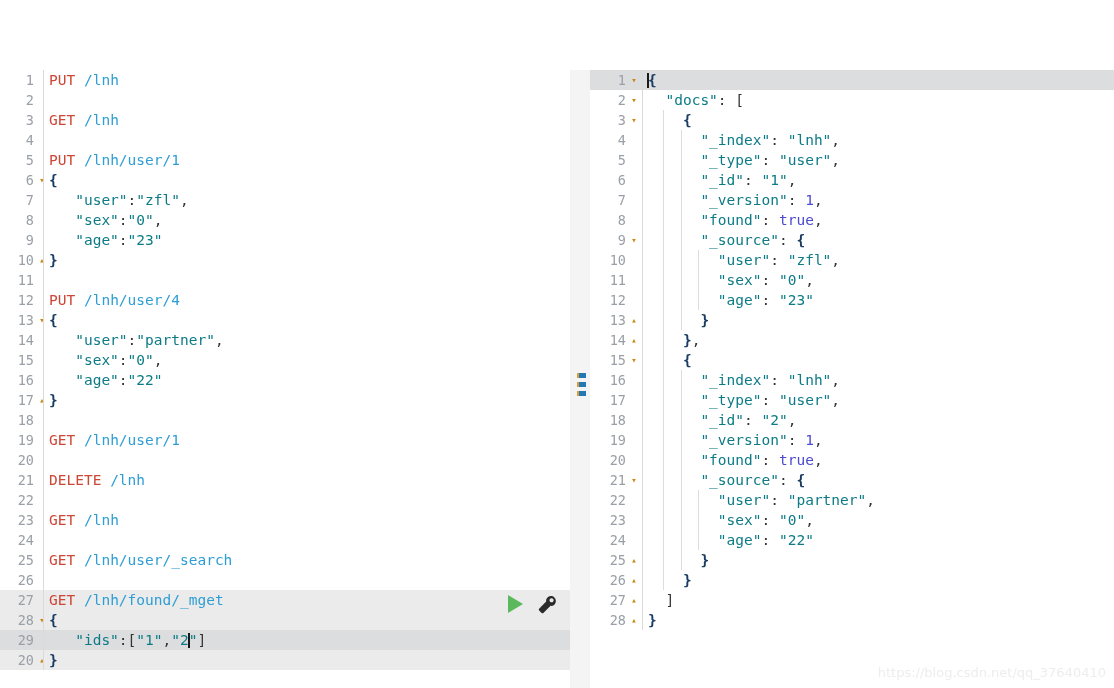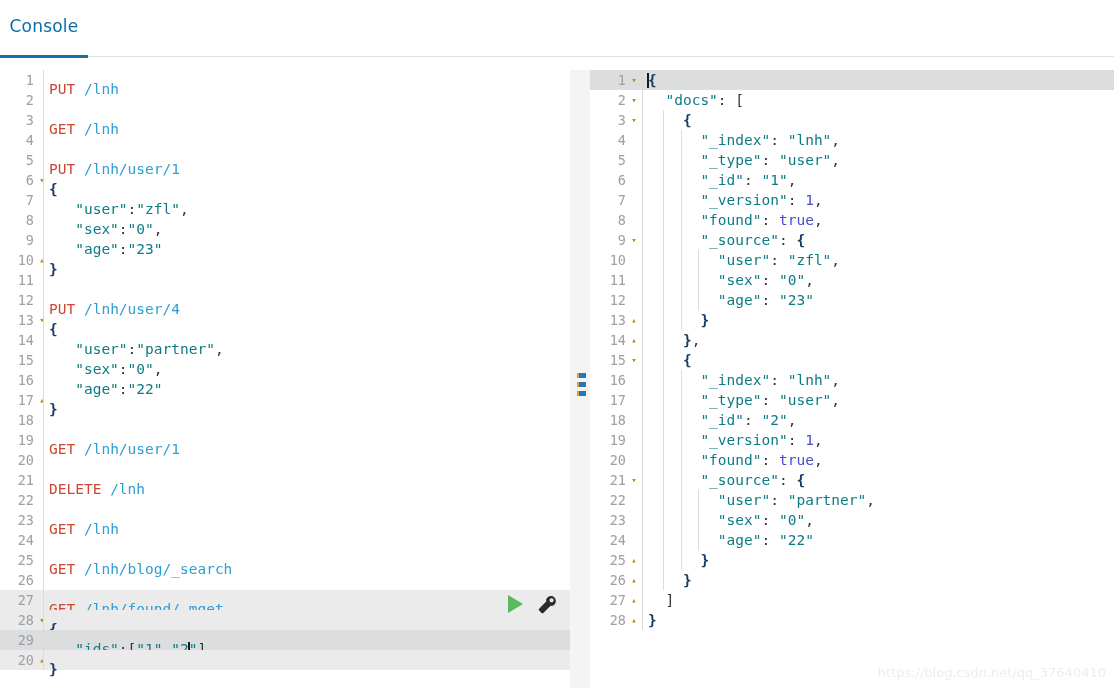--- a/index.html
+++ b/index.html
@@ -102,21 +102,21 @@
     background: #dadada;
   }
   #left-editor .gsep  { left: 43px; }
   #right-editor .gsep { left: 52px; }
 
   .code {
     position: absolute;
     top: 0; height: 20px;
     color: #333333;
   }
-  #left-editor .code  { left: 49px; margin-top: 9px; }
+  #left-editor .code  { left: 49px; }
   #right-editor .code { left: 58px; }
 
   
   .iguide {
     position: absolute;
     top: 0; width: 1px; height: 20px;
     background: #dddddd;
   }
 
   
@@ -185,25 +185,20 @@
     color: #ededed;
     font-family: "DejaVu Sans", sans-serif;
     user-select: none;
   }
 </style>
 </head>
 <body>
 
 <div id="app">
 
-  <div class="tabbar">
-    <div class="tab">Console</div>
-    <div class="tab-underline"></div>
-    <div class="tabbar-rule"></div>
-  </div>
 
   <div class="editor" id="left-editor">
       <div class="row" style="top: 0px; position: absolute; left: 0px; right: 0px;"><div class="gutter">1</div><div class="gsep"></div><div class="code"><span class="mth">PUT</span><span class="pun"> </span><span class="pth">/lnh</span></div></div>
       <div class="row" style="top: 20px; position: absolute; left: 0px; right: 0px;"><div class="gutter">2</div><div class="gsep"></div><div class="code"></div></div>
       <div class="row" style="top: 40px; position: absolute; left: 0px; right: 0px;"><div class="gutter">3</div><div class="gsep"></div><div class="code"><span class="mth">GET</span><span class="pun"> </span><span class="pth">/lnh</span></div></div>
       <div class="row" style="top: 60px; position: absolute; left: 0px; right: 0px;"><div class="gutter">4</div><div class="gsep"></div><div class="code"></div></div>
       <div class="row" style="top: 80px; position: absolute; left: 0px; right: 0px;"><div class="gutter">5</div><div class="gsep"></div><div class="code"><span class="mth">PUT</span><span class="pun"> </span><span class="pth">/lnh/user/1</span></div></div>
       <div class="row" style="top: 100px; position: absolute; left: 0px; right: 0px;"><div class="gutter">6</div><div class="fold">▾</div><div class="gsep"></div><div class="code"><span class="brc">{</span></div></div>
       <div class="row" style="top: 120px; position: absolute; left: 0px; right: 0px;"><div class="gutter">7</div><div class="gsep"></div><div class="code"><span class="pun">   </span><span class="str">"user"</span><span class="pun">:</span><span class="str">"zfl"</span><span class="pun">,</span></div></div>
       <div class="row" style="top: 140px; position: absolute; left: 0px; right: 0px;"><div class="gutter">8</div><div class="gsep"></div><div class="code"><span class="pun">   </span><span class="str">"sex"</span><span class="pun">:</span><span class="str">"0"</span><span class="pun">,</span></div></div>
@@ -216,21 +211,21 @@
       <div class="row" style="top: 280px; position: absolute; left: 0px; right: 0px;"><div class="gutter">15</div><div class="gsep"></div><div class="code"><span class="pun">   </span><span class="str">"sex"</span><span class="pun">:</span><span class="str">"0"</span><span class="pun">,</span></div></div>
       <div class="row" style="top: 300px; position: absolute; left: 0px; right: 0px;"><div class="gutter">16</div><div class="gsep"></div><div class="code"><span class="pun">   </span><span class="str">"age"</span><span class="pun">:</span><span class="str">"22"</span></div></div>
       <div class="row" style="top: 320px; position: absolute; left: 0px; right: 0px;"><div class="gutter">17</div><div class="fold">▴</div><div class="gsep"></div><div class="code"><span class="brc">}</span></div></div>
       <div class="row" style="top: 340px; position: absolute; left: 0px; right: 0px;"><div class="gutter">18</div><div class="gsep"></div><div class="code"></div></div>
       <div class="row" style="top: 360px; position: absolute; left: 0px; right: 0px;"><div class="gutter">19</div><div class="gsep"></div><div class="code"><span class="mth">GET</span><span class="pun"> </span><span class="pth">/lnh/user/1</span></div></div>
       <div class="row" style="top: 380px; position: absolute; left: 0px; right: 0px;"><div class="gutter">20</div><div class="gsep"></div><div class="code"></div></div>
       <div class="row" style="top: 400px; position: absolute; left: 0px; right: 0px;"><div class="gutter">21</div><div class="gsep"></div><div class="code"><span class="mth">DELETE</span><span class="pun"> </span><span class="pth">/lnh</span></div></div>
       <div class="row" style="top: 420px; position: absolute; left: 0px; right: 0px;"><div class="gutter">22</div><div class="gsep"></div><div class="code"></div></div>
       <div class="row" style="top: 440px; position: absolute; left: 0px; right: 0px;"><div class="gutter">23</div><div class="gsep"></div><div class="code"><span class="mth">GET</span><span class="pun"> </span><span class="pth">/lnh</span></div></div>
       <div class="row" style="top: 460px; position: absolute; left: 0px; right: 0px;"><div class="gutter">24</div><div class="gsep"></div><div class="code"></div></div>
-      <div class="row" style="top: 480px; position: absolute; left: 0px; right: 0px;"><div class="gutter">25</div><div class="gsep"></div><div class="code"><span class="mth">GET</span><span class="pun"> </span><span class="pth">/lnh/blog/_search</span></div></div>
+      <div class="row" style="top: 480px; position: absolute; left: 0px; right: 0px;"><div class="gutter">25</div><div class="gsep"></div><div class="code"><span class="mth">GET</span><span class="pun"> </span><span class="pth">/lnh/user/_search</span></div></div>
       <div class="row" style="top: 500px; position: absolute; left: 0px; right: 0px;"><div class="gutter">26</div><div class="gsep"></div><div class="code"></div></div>
       <div class="row active-soft" style="top: 520px; position: absolute; left: 0px; right: 0px;"><div class="gutter">27</div><div class="gsep"></div><div class="code"><span class="mth">GET</span><span class="pun"> </span><span class="pth">/lnh/found/_mget</span></div></div>
       <div class="row active-soft" style="top: 540px; position: absolute; left: 0px; right: 0px;"><div class="gutter">28</div><div class="fold">▾</div><div class="gsep"></div><div class="code"><span class="brc">{</span></div></div>
       <div class="row active" style="top: 560px; position: absolute; left: 0px; right: 0px;"><div class="gutter">29</div><div class="gsep"></div><div class="code"><span class="pun">   </span><span class="str">"ids"</span><span class="pun">:</span><span class="pun">[</span><span class="str">"1"</span><span class="pun">,</span><span class="str">"2</span><span class="caret"></span><span class="str">"</span><span class="pun">]</span></div></div>
       <div class="row active-soft" style="top: 580px; position: absolute; left: 0px; right: 0px;"><div class="gutter">20</div><div class="fold">▴</div><div class="gsep"></div><div class="code"><span class="brc">}</span></div></div>
     </div>
 
   <div id="gap"></div>
 
   <div class="splitter">

